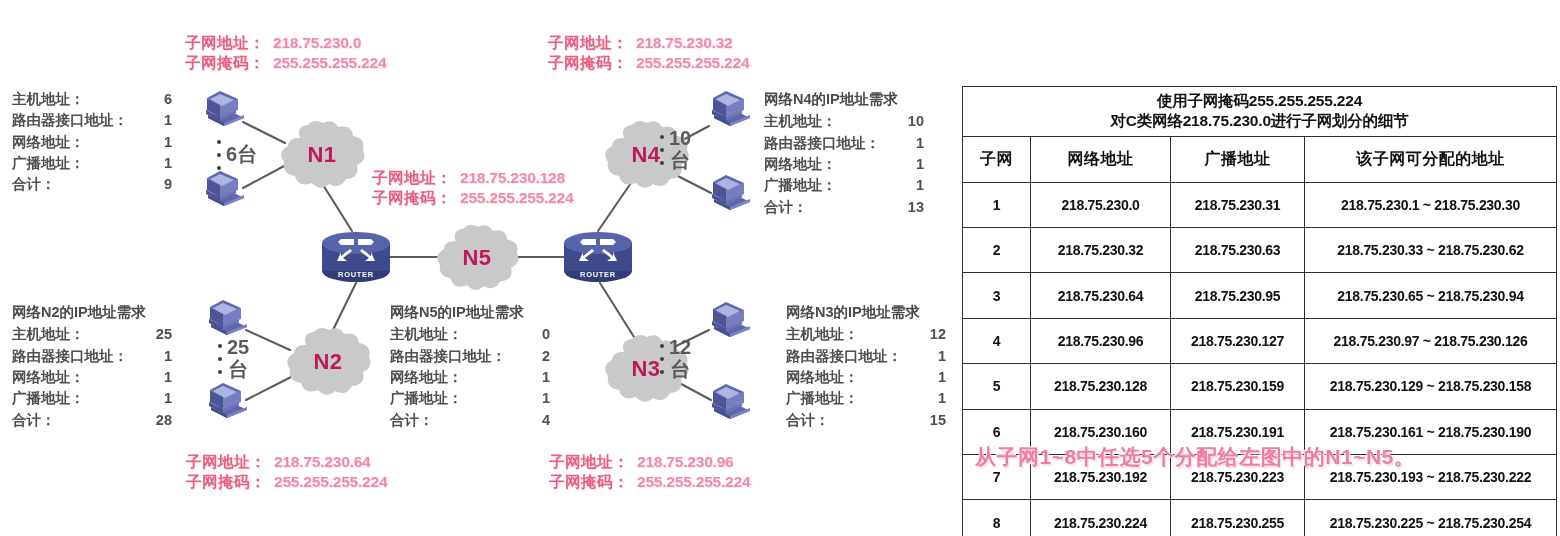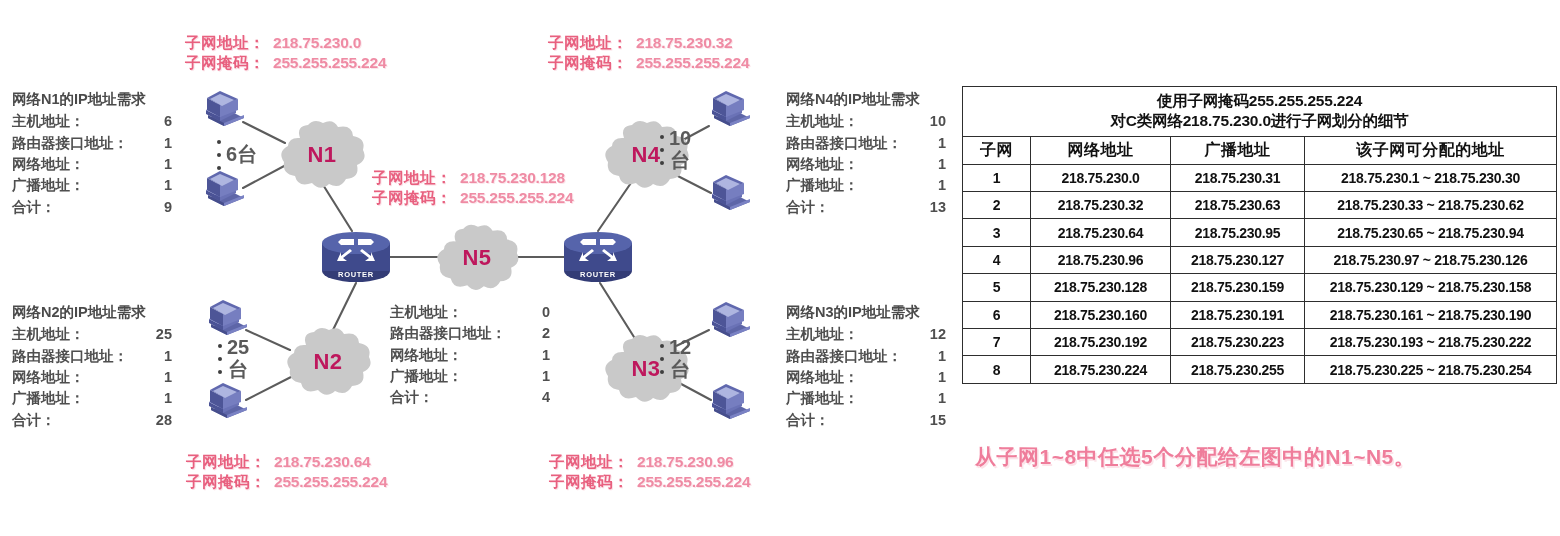--- a/index.html
+++ b/index.html
@@ -134,21 +134,21 @@
     width: 100%;
     background: #fff;
     table-layout: fixed;
   }
   table.subnet-table th,
   table.subnet-table td {
     border: 1.6px solid #2e2e2e;
     text-align: center;
     color: #111;
     font-weight: bold;
-    padding: 0;
+    padding: 9px;
   }
   .tbl-caption-cell {
     font-size: 15.5px;
     line-height: 1.28;
     padding: 4px 2px 5px 2px !important;
     letter-spacing: -0.2px;
   }
   .tbl-head th {
     font-size: 16px;
     height: 27px;
@@ -487,21 +487,20 @@
     <span class="pink-label">子网地址：</span>
     <span class="pink-value">218.75.230.96</span>
   </div>
   <div class="pink-row">
     <span class="pink-label">子网掩码：</span>
     <span class="pink-value">255.255.255.224</span>
   </div>
 </div>
 
 <div class="req-block" style="left:12px; top:89px;">
-  <div class="req-title">网络N1的IP地址需求</div>
   <div class="req-line">
       <span class="req-name" style="width:126px">主机地址：</span>
       <span class="req-val" style="width:34px">6</span>
     </div>
   <div class="req-line">
       <span class="req-name" style="width:126px">路由器接口地址：</span>
       <span class="req-val" style="width:34px">1</span>
     </div>
   <div class="req-line">
       <span class="req-name" style="width:126px">网络地址：</span>
@@ -510,21 +509,21 @@
   <div class="req-line">
       <span class="req-name" style="width:126px">广播地址：</span>
       <span class="req-val" style="width:34px">1</span>
     </div>
   <div class="req-line">
       <span class="req-name" style="width:126px">合计：</span>
       <span class="req-val" style="width:34px">9</span>
     </div>
 </div>
 
-<div class="req-block" style="left:786px; top:89px;">
+<div class="req-block" style="left:764px; top:89px;">
   <div class="req-title">网络N4的IP地址需求</div>
   <div class="req-line">
       <span class="req-name" style="width:126px">主机地址：</span>
       <span class="req-val" style="width:34px">10</span>
     </div>
   <div class="req-line">
       <span class="req-name" style="width:126px">路由器接口地址：</span>
       <span class="req-val" style="width:34px">1</span>
     </div>
   <div class="req-line">
@@ -559,20 +558,21 @@
       <span class="req-name" style="width:126px">广播地址：</span>
       <span class="req-val" style="width:34px">1</span>
     </div>
   <div class="req-line">
       <span class="req-name" style="width:126px">合计：</span>
       <span class="req-val" style="width:34px">28</span>
     </div>
 </div>
 
 <div class="req-block" style="left:390px; top:302px;">
+  <div class="req-title">网络N5的IP地址需求</div>
   <div class="req-line">
       <span class="req-name" style="width:126px">主机地址：</span>
       <span class="req-val" style="width:34px">0</span>
     </div>
   <div class="req-line">
       <span class="req-name" style="width:126px">路由器接口地址：</span>
       <span class="req-val" style="width:34px">2</span>
     </div>
   <div class="req-line">
       <span class="req-name" style="width:126px">网络地址：</span>

